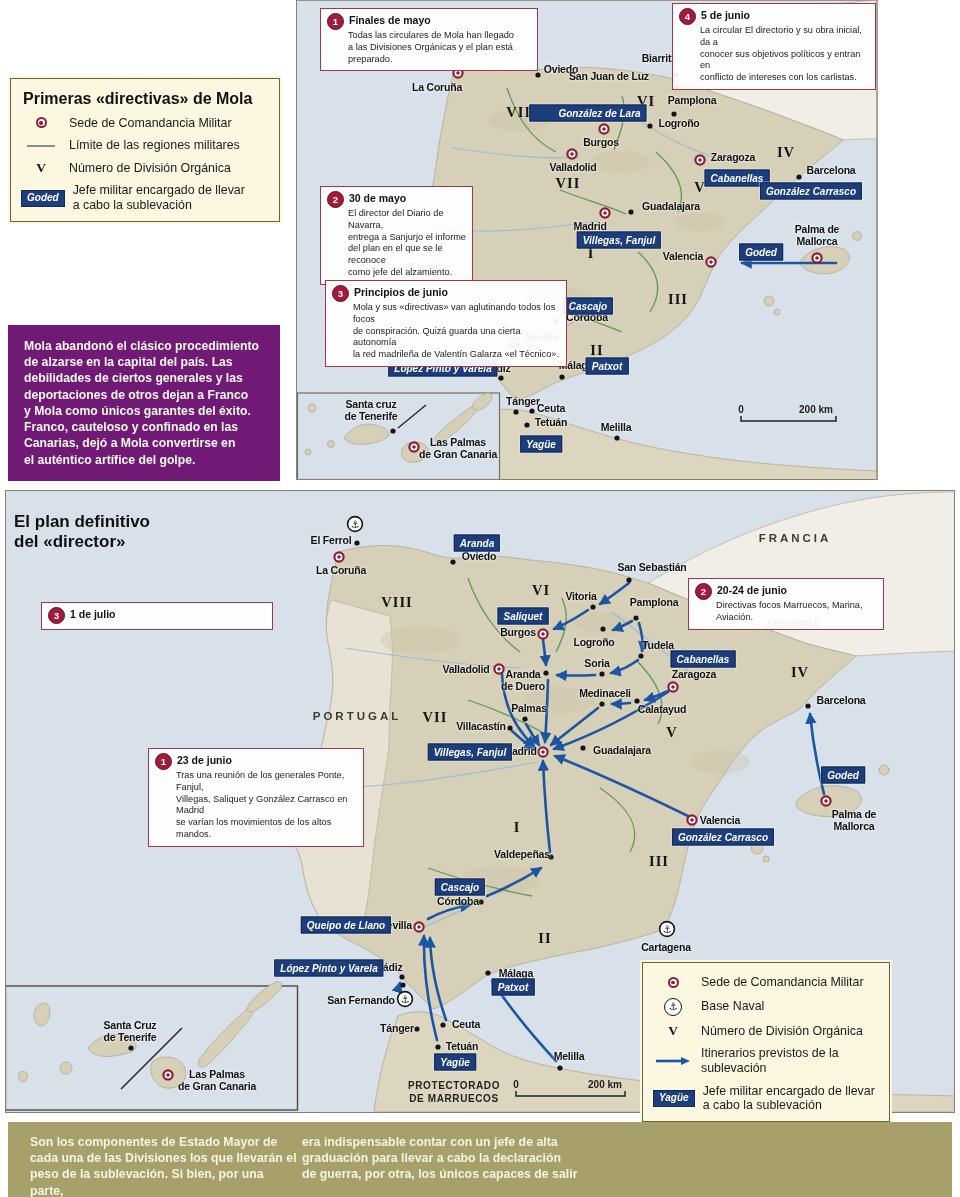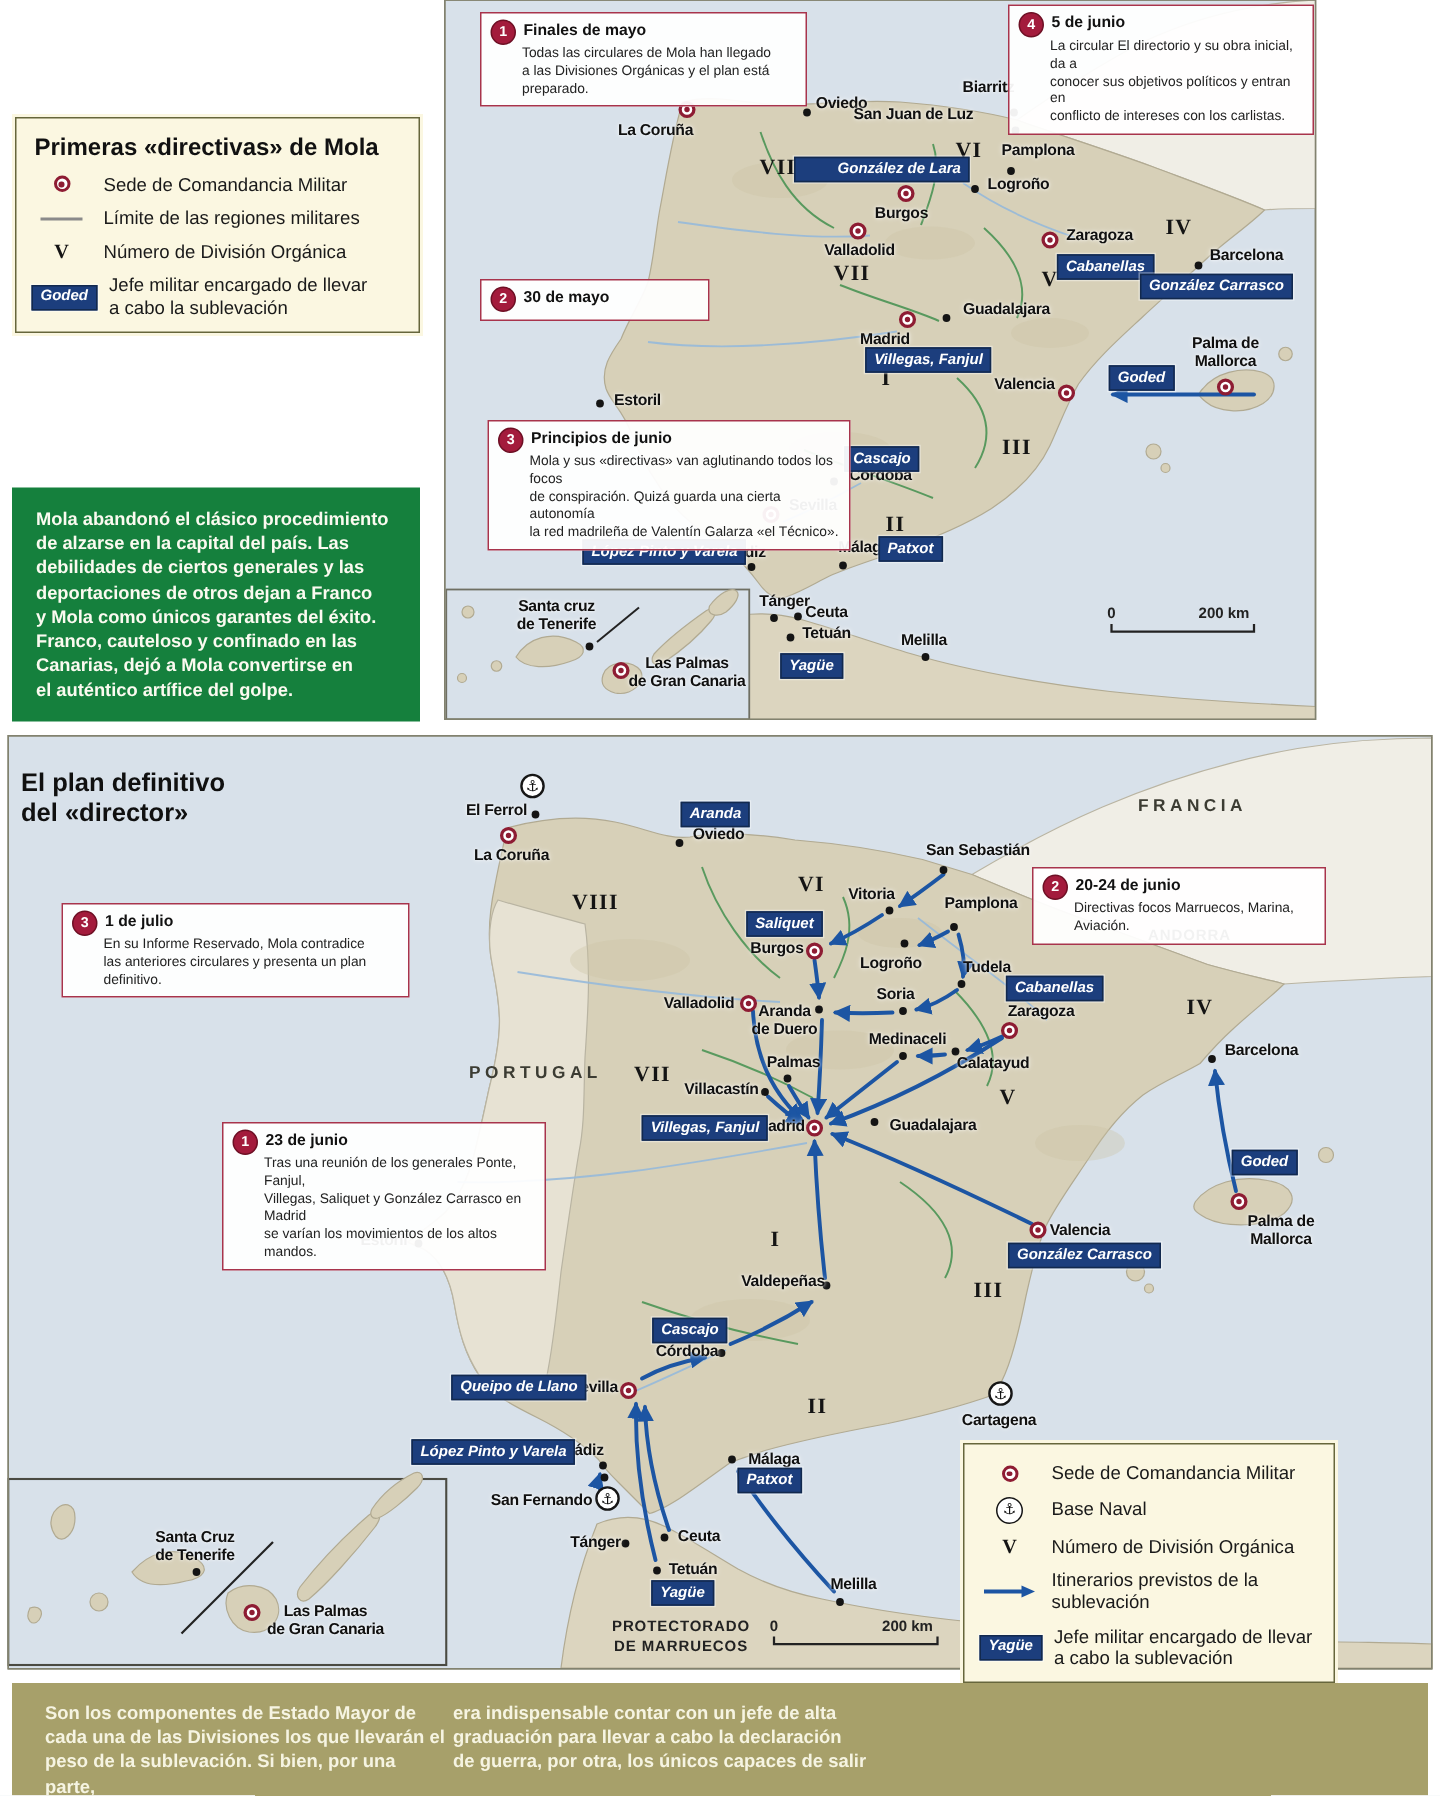--- a/index.html
+++ b/index.html
@@ -45,21 +45,21 @@
   .sede-css{display:inline-block;width:7px;height:7px;border:2.6px solid #8e1c33;
     border-radius:50%;position:relative;background:#fff;}
   .sede-css::after{content:"";position:absolute;left:1.7px;top:1.7px;width:3.6px;height:3.6px;
     border-radius:50%;background:#8e1c33;}
   .limite-css{display:inline-block;width:28px;height:2px;background:#8a8a8a;}
   .roman{font:700 13.5px/1 "Liberation Serif",serif;color:#141414;}
   .anchor-css{display:inline-block;width:16px;height:16px;border:1.6px solid #151515;
     border-radius:50%;background:#fff;font:700 10px/15px "DejaVu Sans",sans-serif;
     text-align:center;color:#111;}
 
-  .olive-note{position:absolute;background:#15803d;color:#fbfaf0;
+  .olive-note{position:absolute;background:#701a75;color:#fbfaf0;
     font:700 12.2px/1.33 "Liberation Sans",sans-serif;padding:13px 16px;
     white-space:pre-line;box-sizing:border-box;}
   .map-title{position:absolute;font:700 17px/1.2 "Liberation Sans",sans-serif;color:#101010;
     white-space:pre-line;}
   #footer{position:absolute;left:8px;top:1122px;width:944px;height:75px;background:#a7a06a;}
   #footer .col{position:absolute;top:12px;color:#f6f4e2;
     font:700 12.3px/1.32 "Liberation Sans",sans-serif;white-space:pre-line;}
 </style>
 </head>
 <body>
@@ -463,20 +463,24 @@
           <span class="co-title">Finales de mayo</span>
         </div>
         <div class="co-body">Todas las circulares de Mola han llegado
 a las Divisiones Orgánicas y el plan está preparado.</div>
       </div>
       <div class="callout" style="left: 320px; top: 186px; width: 153px;">
         <div class="co-head">
           <span class="badge">2</span>
           <span class="co-title">30 de mayo</span>
         </div>
+        <div class="co-body">El director del Diario de Navarra,
+entrega a Sanjurjo el informe
+del plan en el que se le reconoce
+como jefe del alzamiento.</div>
       </div>
       <div class="callout" style="left: 325px; top: 280px; width: 242px;">
         <div class="co-head">
           <span class="badge">3</span>
           <span class="co-title">Principios de junio</span>
         </div>
         <div class="co-body">Mola y sus «directivas» van aglutinando todos los focos
 de conspiración. Quizá guarda una cierta autonomía
 la red madrileña de Valentín Galarza «el Técnico».</div>
       </div>
@@ -553,22 +557,20 @@
       <div class="country-label" style="left: 795px; top: 538px;">FRANCIA</div>
       <div class="country-label small" style="left: 793px; top: 625px;">ANDORRA</div>
       <div class="country-label" style="left: 357px; top: 716px;">PORTUGAL</div>
       <div class="country-label small" style="left: 454px; top: 1092px;">PROTECTORADO
 DE MARRUECOS</div>
       <div class="callout" style="left: 41px; top: 602px; width: 232px;">
         <div class="co-head">
           <span class="badge">3</span>
           <span class="co-title">1 de julio</span>
         </div>
-        <div class="co-body">En su Informe Reservado, Mola contradice
-las anteriores circulares y presenta un plan definitivo.</div>
       </div>
       <div class="callout" style="left: 688px; top: 578px; width: 196px;">
         <div class="co-head">
           <span class="badge">2</span>
           <span class="co-title">20-24 de junio</span>
         </div>
         <div class="co-body">Directivas focos Marruecos, Marina, Aviación.</div>
       </div>
       <div class="callout" style="left: 148px; top: 748px; width: 216px;">
         <div class="co-head">

